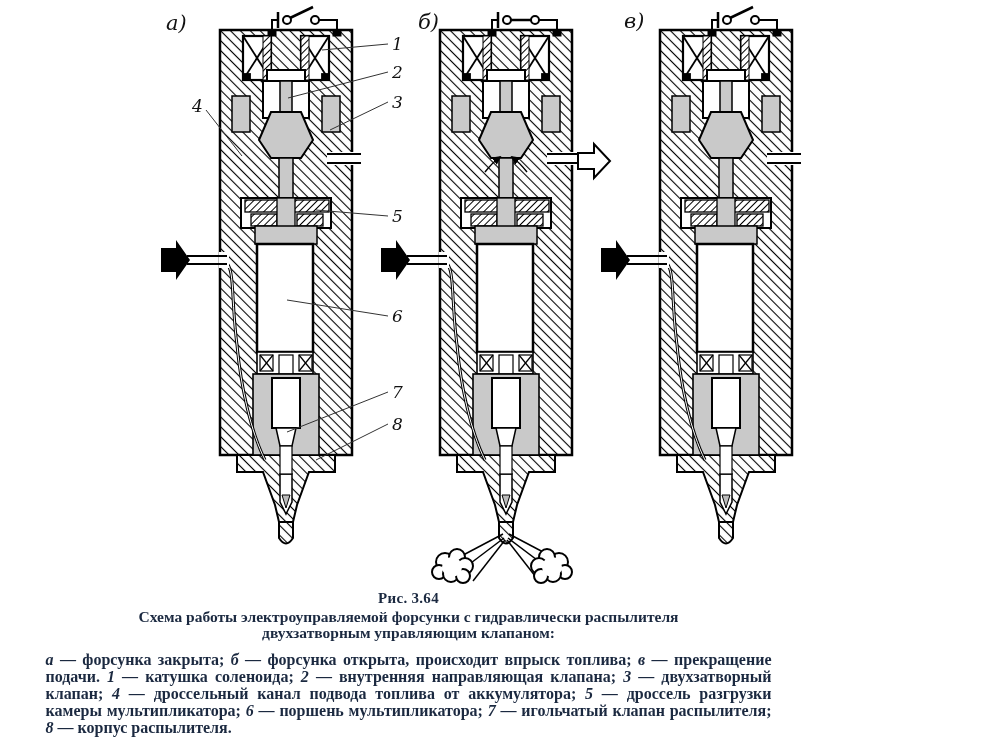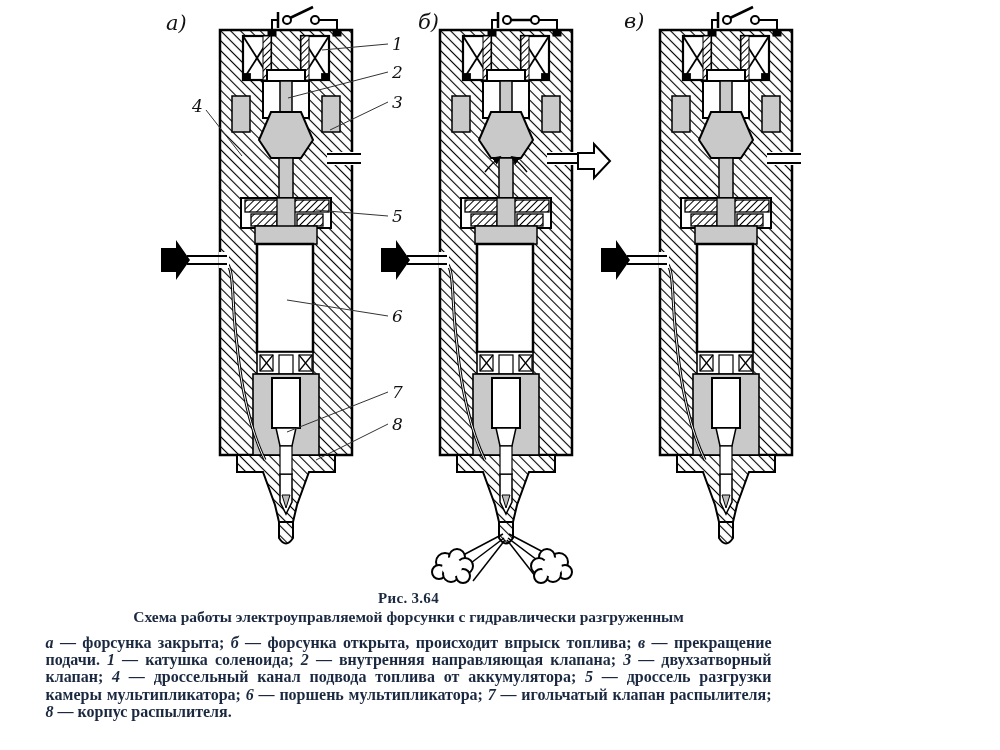--- a/index.html
+++ b/index.html
@@ -198,18 +198,19 @@
   <text class="callout-num" x="192" y="112">4</text>
   <text class="callout-num" x="392" y="222">5</text>
   <text class="callout-num" x="392" y="322">6</text>
   <text class="callout-num" x="392" y="398">7</text>
   <text class="callout-num" x="392" y="430">8</text>
 </svg>
 
 <div class="textblock">
   <div class="fig-num">Рис. 3.64</div>
   <div class="fig-title">
-    <span>Схема работы электроуправляемой форсунки с гидравлически разгруженным</span><br>
+    <span>Схема работы электроуправляемой форсунки с гидравлически распылителя</span><br>
+    <span>двухзатворным управляющим клапаном:</span>
   </div>
   <p class="legend" id="legend"><i>а</i> — форсунка закрыта; <i>б</i> — форсунка открыта, происходит впрыск топлива; <i>в</i> — прекращение подачи. <i>1</i> — катушка соленоида; <i>2</i> — внутренняя направляющая клапана; <i>3</i> — двухзатворный клапан; <i>4</i> — дроссельный канал подвода топлива от аккумулятора; <i>5</i> — дроссель разгрузки камеры мультипликатора; <i>6</i> — поршень мультипликатора; <i>7</i> — игольчатый клапан распылителя; <i>8</i> — корпус распылителя.</p>
 </div>
 
 </div>
 
 </body></html>

